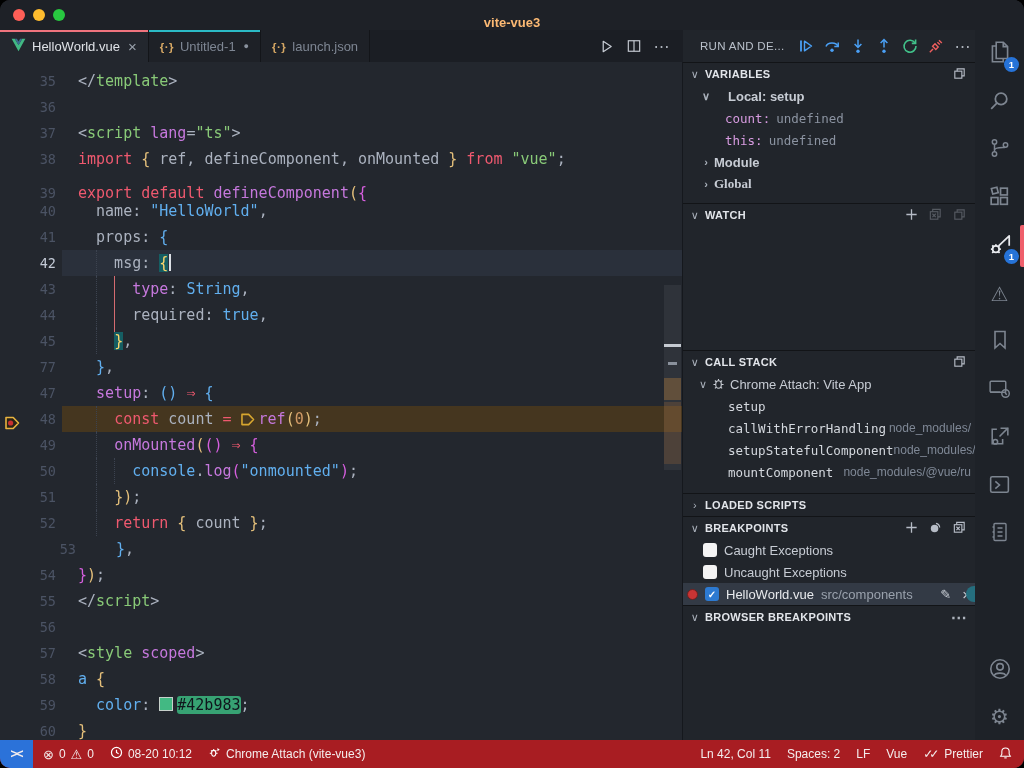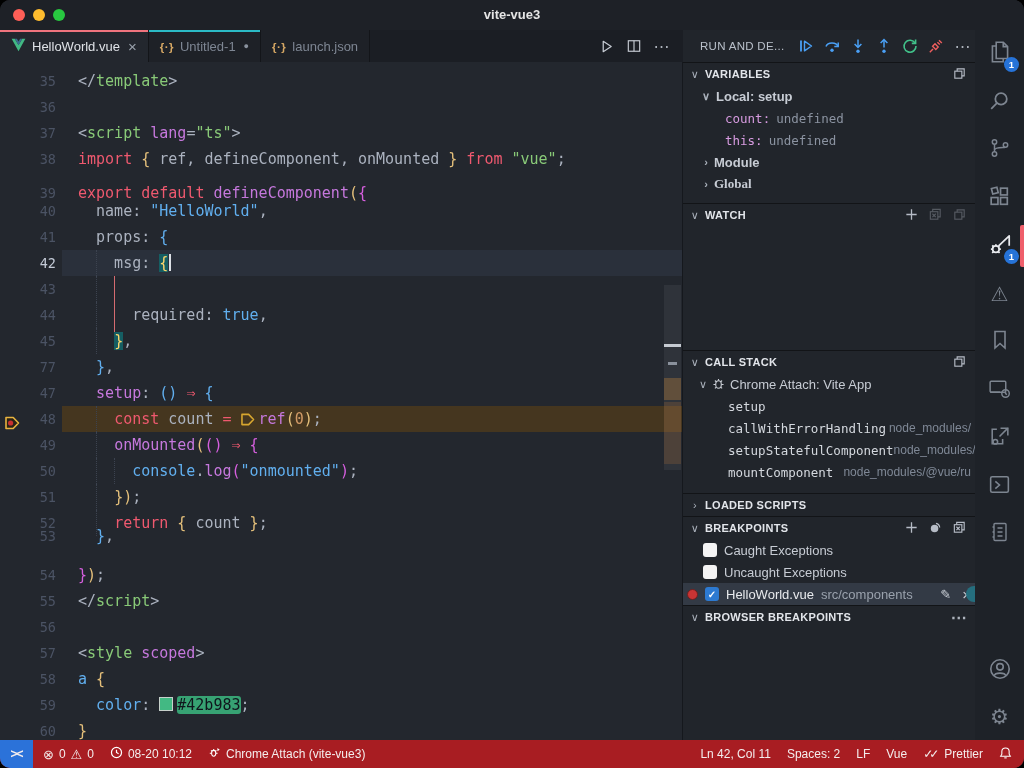--- a/index.html
+++ b/index.html
@@ -1,22 +1,22 @@
 <!DOCTYPE html>
 <html><head>
 <meta charset="utf-8">
 <style>
   html,body{margin:0;padding:0;background:#000;}
   #app{position:relative;width:1024px;height:768px;border-radius:10px;overflow:hidden;
        background:#23272e;font-family:"Liberation Sans",sans-serif;-webkit-font-smoothing:antialiased;}
   
   .titlebar{position:absolute;top:0;left:0;right:0;height:30px;background:#1e2127;}
   .tl{position:absolute;top:9px;width:12px;height:12px;border-radius:50%;}
-  .wtitle{position:absolute;top:0;left:0;right:0;height:30px;line-height:30px;text-align:center;
-          color:#e5e5e5;font-size:13px;font-weight:700;}
+  .wtitle{position:absolute;top:8px;left:0;right:0;height:30px;line-height:30px;text-align:center;
+          color:#fdba74;font-size:13px;font-weight:700;}
   
   .tabbar{position:absolute;top:30px;left:0;width:683px;height:32px;background:#1b1e24;display:flex;}
   .tab{position:relative;display:flex;align-items:center;gap:6px;padding:0 11px;font-size:13px;
        color:#7e8693;background:#1e2127;border-right:1px solid #131519;cursor:default;}
   .tab.active{background:#23272e;color:#dfe2e7;}
   .tab .topline{position:absolute;top:0;left:0;right:0;height:2px;}
   .tab .xi{color:#9aa2ad;font-size:15px;margin-left:2px;}
   .tab .dot{color:#8a929e;font-size:9px;margin-left:2px;}
   .jsonic{color:#d8a965;font-weight:700;font-size:11.5px;letter-spacing:.5px;}
   .tabactions{position:absolute;top:30px;left:585px;width:98px;height:32px;display:flex;align-items:center;gap:13px;justify-content:center;background:#1b1e24;}
@@ -145,36 +145,36 @@
   <div class="editor" id="editor">
       <div class="ln" style="top: -20px;"><span class="gut">34</span><span class="lc"><span class="tk w">  &lt;/</span><span class="tk g">div</span><span class="tk w">&gt;</span></span></div>
       <div class="ln" style="top: 6px;"><span class="gut">35</span><span class="lc"><span class="tk w">&lt;/</span><span class="tk g">template</span><span class="tk w">&gt;</span></span></div>
       <div class="ln" style="top: 32px;"><span class="gut">36</span><span class="lc"></span></div>
       <div class="ln" style="top: 58px;"><span class="gut">37</span><span class="lc"><span class="tk w">&lt;</span><span class="tk g">script</span><span class="tk w"> </span><span class="tk p">lang</span><span class="tk w">=</span><span class="tk g">"ts"</span><span class="tk w">&gt;</span></span></div>
       <div class="ln" style="top: 84px;"><span class="gut">38</span><span class="lc"><span class="tk r">import</span><span class="tk w"> </span><span class="tk y">{</span><span class="tk w"> ref, defineComponent, onMounted </span><span class="tk y">}</span><span class="tk w"> </span><span class="tk r">from</span><span class="tk w"> </span><span class="tk g">"vue"</span><span class="tk w">;</span></span></div>
       <div class="ln" style="top: 118px;"><span class="gut">39</span><span class="lc"><span class="tk r">export</span><span class="tk w"> </span><span class="tk r">default</span><span class="tk w"> </span><span class="tk p">defineComponent</span><span class="tk y">(</span><span class="tk pk">{</span></span></div>
       <div class="ln" style="top: 136px;"><span class="gut">40</span><span class="lc"><span class="tk w">  name: </span><span class="tk b">"HelloWorld"</span><span class="tk w">,</span></span></div>
       <div class="ln" style="top: 162px;"><span class="gut">41</span><span class="lc"><span class="tk w">  props: </span><span class="tk b">{</span></span></div>
       <div class="ln cur" style="top: 188px;"><div class="rowbg"></div><span class="guide" style="left: 96.06px;"></span><span class="gut">42</span><span class="lc"><span class="tk w">    msg: </span><span class="tk hlb">{</span><span class="caret"></span></span></div>
-      <div class="ln" style="top: 214px;"><span class="guide" style="left: 96.06px;"></span><span class="guide sal" style="left: 114.12px;"></span><span class="gut">43</span></div>
+      <div class="ln" style="top: 214px;"><span class="guide" style="left: 96.06px;"></span><span class="guide sal" style="left: 114.12px;"></span><span class="gut">43</span><span class="lc"><span class="tk w">      </span><span class="tk p">type</span><span class="tk w">: </span><span class="tk b">String</span><span class="tk w">,</span></span></div>
       <div class="ln" style="top: 240px;"><span class="guide" style="left: 96.06px;"></span><span class="guide sal" style="left: 114.12px;"></span><span class="gut">44</span><span class="lc"><span class="tk w">      required: </span><span class="tk b">true</span><span class="tk w">,</span></span></div>
       <div class="ln" style="top: 266px;"><span class="guide" style="left: 96.06px;"></span><span class="guide sal half" style="left: 114.12px;"></span><span class="gut">45</span><span class="lc"><span class="tk w">    </span><span class="tk hlb">}</span><span class="tk w">,</span></span></div>
       <div class="ln" style="top: 292px;"><span class="gut">77</span><span class="lc"><span class="tk w">  </span><span class="tk b">}</span><span class="tk w">,</span></span></div>
       <div class="ln" style="top: 318px;"><span class="gut">47</span><span class="lc"><span class="tk w">  </span><span class="tk p">setup</span><span class="tk w">: </span><span class="tk b">()</span><span class="tk w"> </span><span class="tk r">⇒</span><span class="tk w"> </span><span class="tk b">{</span></span></div>
       <div class="ln dbg" style="top: 344px;"><div class="rowbg"></div><span class="guide" style="left: 96.06px;"></span><span class="bpmargin"><svg width="15" height="14" viewBox="0 0 15 14">
             <path d="M1 1.5h7.2L13.5 7 8.2 12.5H1z" fill="#2a2216" stroke="#e8b33f" stroke-width="1.6" stroke-linejoin="round"></path>
             <circle cx="5.6" cy="7" r="2.6" fill="#c93030"></circle>
           </svg></span><span class="gut">48</span><span class="lc"><span class="tk w">    </span><span class="tk r">const</span><span class="tk w"> count </span><span class="tk r">=</span><span class="tk w"> </span><span><svg width="14" height="13" viewBox="0 0 15 14" style="vertical-align:-2px;margin-right:4px">
               <path d="M1 1.5h7.2L13.5 7 8.2 12.5H1z" fill="none" stroke="#d8a62f" stroke-width="1.7" stroke-linejoin="round"></path>
             </svg></span><span class="tk p">ref</span><span class="tk y">(</span><span class="tk o">0</span><span class="tk y">)</span><span class="tk w">;</span></span></div>
       <div class="ln" style="top: 370px;"><span class="guide" style="left: 96.06px;"></span><span class="gut">49</span><span class="lc"><span class="tk w">    </span><span class="tk p">onMounted</span><span class="tk y">(</span><span class="tk pk">()</span><span class="tk w"> </span><span class="tk r">⇒</span><span class="tk w"> </span><span class="tk pk">{</span></span></div>
       <div class="ln" style="top: 396px;"><span class="guide" style="left: 96.06px;"></span><span class="guide" style="left: 114.12px;"></span><span class="gut">50</span><span class="lc"><span class="tk w">      </span><span class="tk b">console</span><span class="tk w">.</span><span class="tk p">log</span><span class="tk pk">(</span><span class="tk b">"onmounted"</span><span class="tk pk">)</span><span class="tk w">;</span></span></div>
       <div class="ln" style="top: 422px;"><span class="guide" style="left: 96.06px;"></span><span class="gut">51</span><span class="lc"><span class="tk w">    </span><span class="tk y">}</span><span class="tk y">)</span><span class="tk w">;</span></span></div>
       <div class="ln" style="top: 448px;"><span class="guide" style="left: 96.06px;"></span><span class="gut">52</span><span class="lc"><span class="tk w">    </span><span class="tk r">return</span><span class="tk w"> </span><span class="tk y">{</span><span class="tk w"> count </span><span class="tk y">}</span><span class="tk w">;</span></span></div>
-      <div class="ln" style="top: 461px;"><span class="gut">53</span><span class="lc"><span class="tk w">  </span><span class="tk b">}</span><span class="tk w">,</span></span></div>
+      <div class="ln" style="top: 474px; margin-left: 20px;"><span class="gut">53</span><span class="lc"><span class="tk w">  </span><span class="tk b">}</span><span class="tk w">,</span></span></div>
       <div class="ln" style="top: 500px;"><span class="gut">54</span><span class="lc"><span class="tk pk">}</span><span class="tk y">)</span><span class="tk w">;</span></span></div>
       <div class="ln" style="top: 526px;"><span class="gut">55</span><span class="lc"><span class="tk w">&lt;/</span><span class="tk g">script</span><span class="tk w">&gt;</span></span></div>
       <div class="ln" style="top: 552px;"><span class="gut">56</span><span class="lc"></span></div>
       <div class="ln" style="top: 578px;"><span class="gut">57</span><span class="lc"><span class="tk w">&lt;</span><span class="tk g">style</span><span class="tk w"> </span><span class="tk p">scoped</span><span class="tk w">&gt;</span></span></div>
       <div class="ln" style="top: 604px;"><span class="gut">58</span><span class="lc"><span class="tk b">a</span><span class="tk w"> </span><span class="tk y">{</span></span></div>
       <div class="ln" style="top: 630px;"><span class="gut">59</span><span class="lc"><span class="tk w">  </span><span class="tk b">color</span><span class="tk w">: </span><span><span class="swatch"></span></span><span class="tk sel">#42b983</span><span class="tk w">;</span></span></div>
       <div class="ln" style="top: 656px;"><span class="gut">60</span><span class="lc"><span class="tk y">}</span></span></div>
       <div class="vslider" style="top: 223px; height: 185px;"></div>
       <div class="smark" style="top: 282px; left: 664px; width: 17px; height: 3px; background: rgb(198, 203, 210);"></div>
       <div class="smark" style="top: 300px; left: 668px; width: 9px; height: 3px; background: rgb(138, 145, 156);"></div>
@@ -240,21 +240,21 @@
             <span>VARIABLES</span>
             <span class="secacts">
               <span class="dbtn"><svg width="15" height="15" viewBox="0 0 16 16" fill="none" stroke="currentColor" stroke-width="1.2">
                   <rect x="3" y="5.5" width="7.5" height="7.5"></rect>
                   <path d="M5.5 5.5V3H13v7.5h-2.5"></path>
                 </svg></span>
             </span>
           </div>
           <div class="srow" style="padding-left: 17px; font-weight: 700;">
             <span class="chev">∨</span>
-            <span style="margin-left: 4px;">Local: setup</span>
+            <span style="margin-left: 16px;">Local: setup</span>
           </div>
           <div class="srow" style="padding-left: 42px;">
             <span class="kvkey">count:</span>
             <span class="kvval">undefined</span>
           </div>
           <div class="srow" style="padding-left: 42px;">
             <span class="kvkey">this:</span>
             <span class="kvval">undefined</span>
           </div>
           <div class="srow" style="padding-left: 17px; font-weight: 700;">

